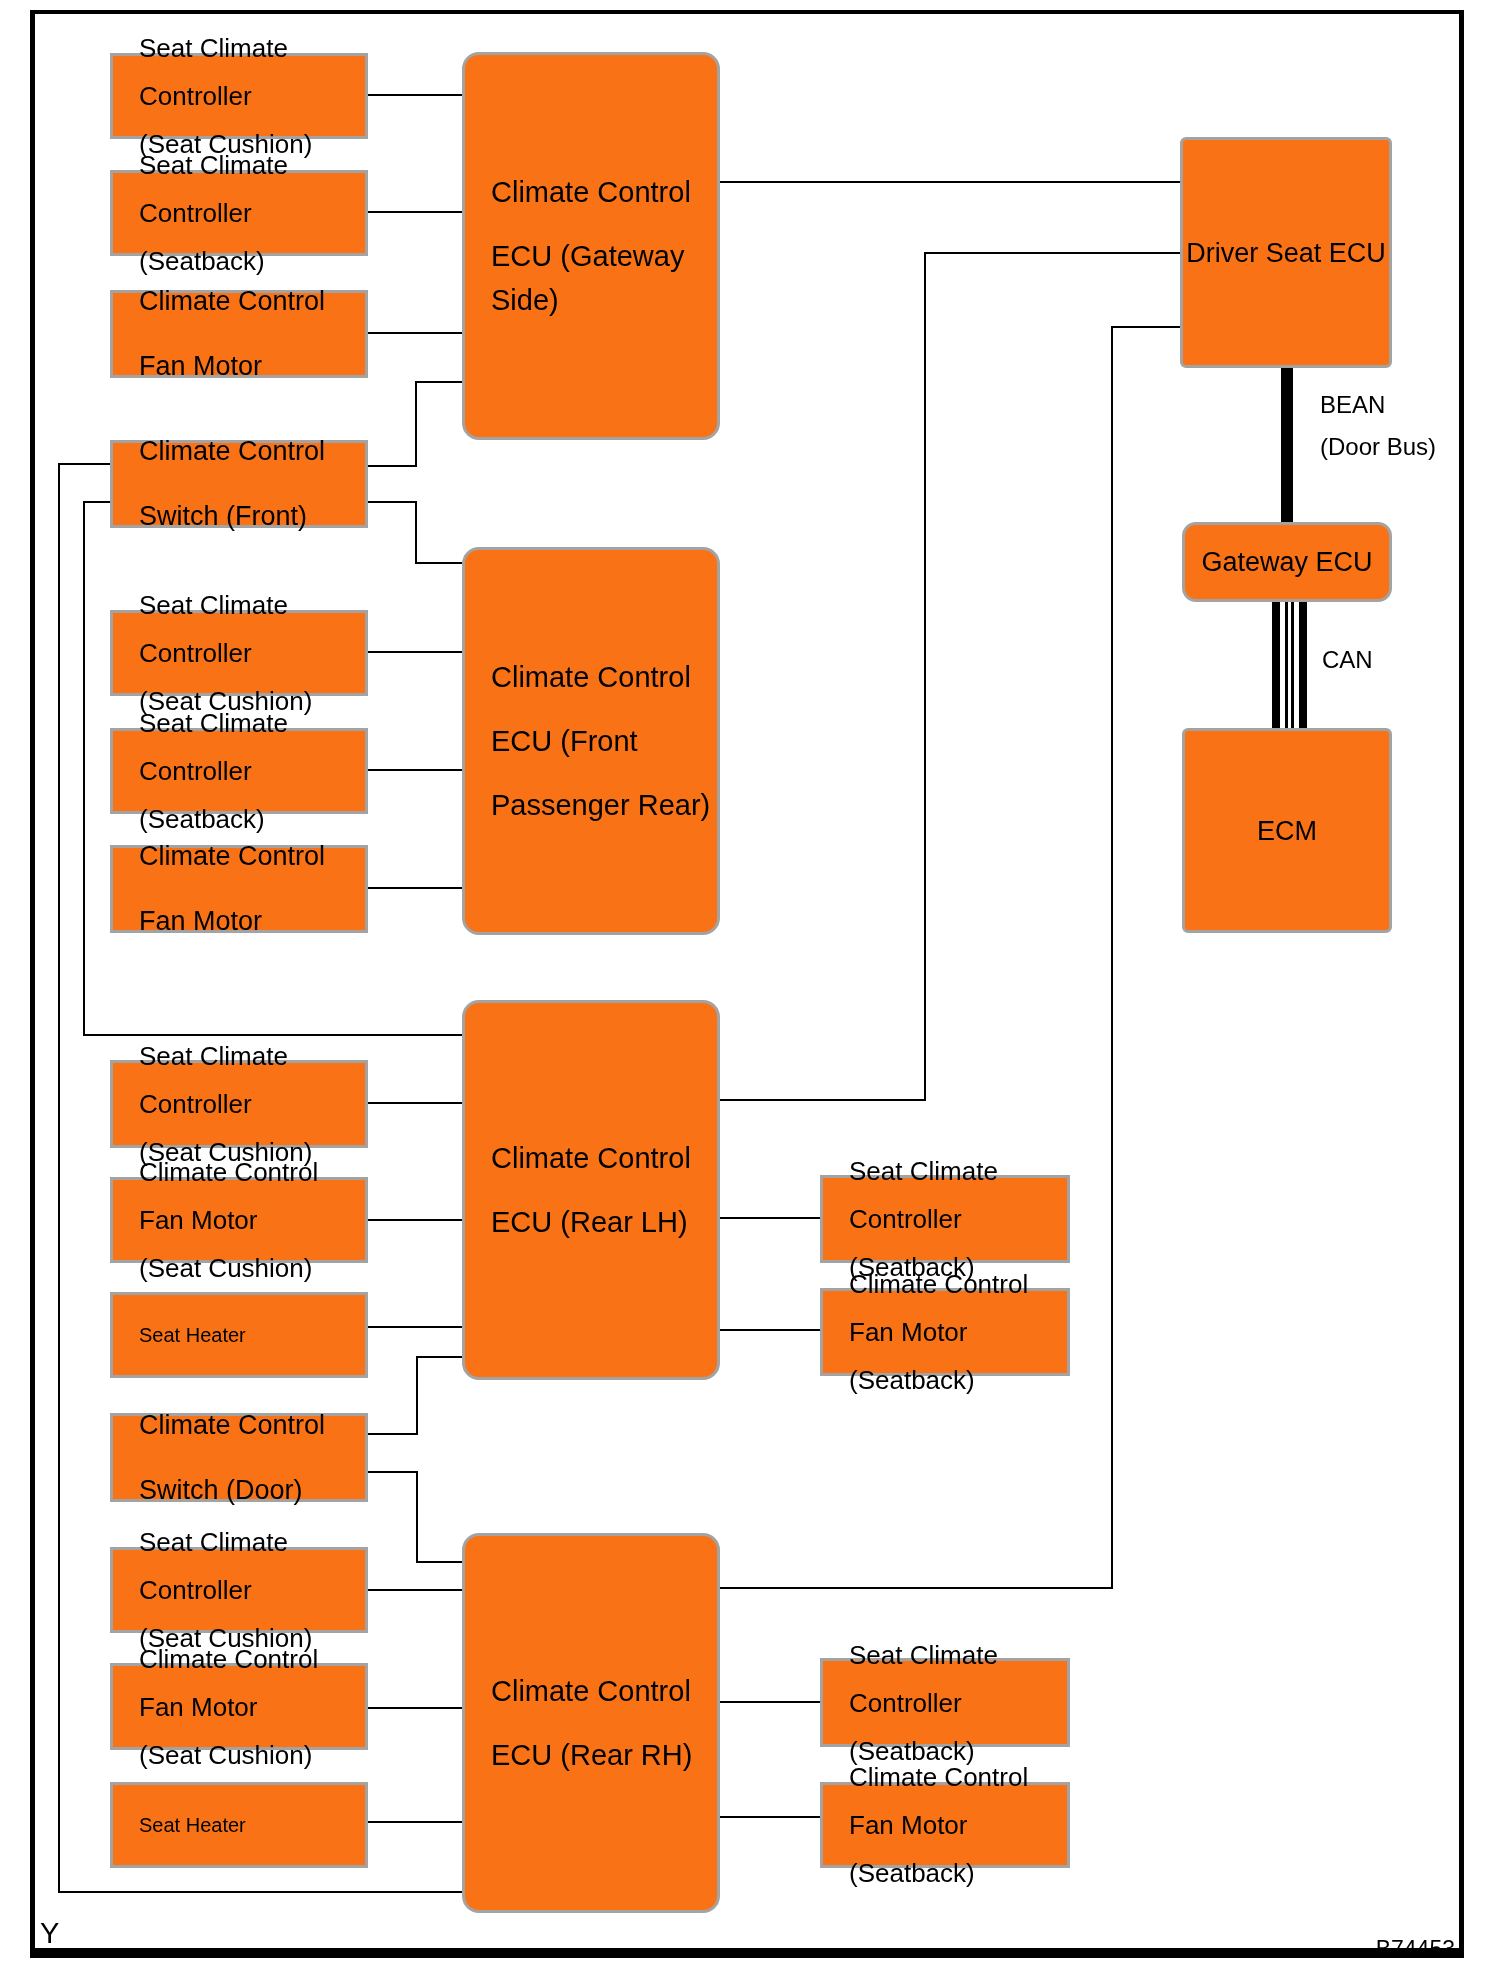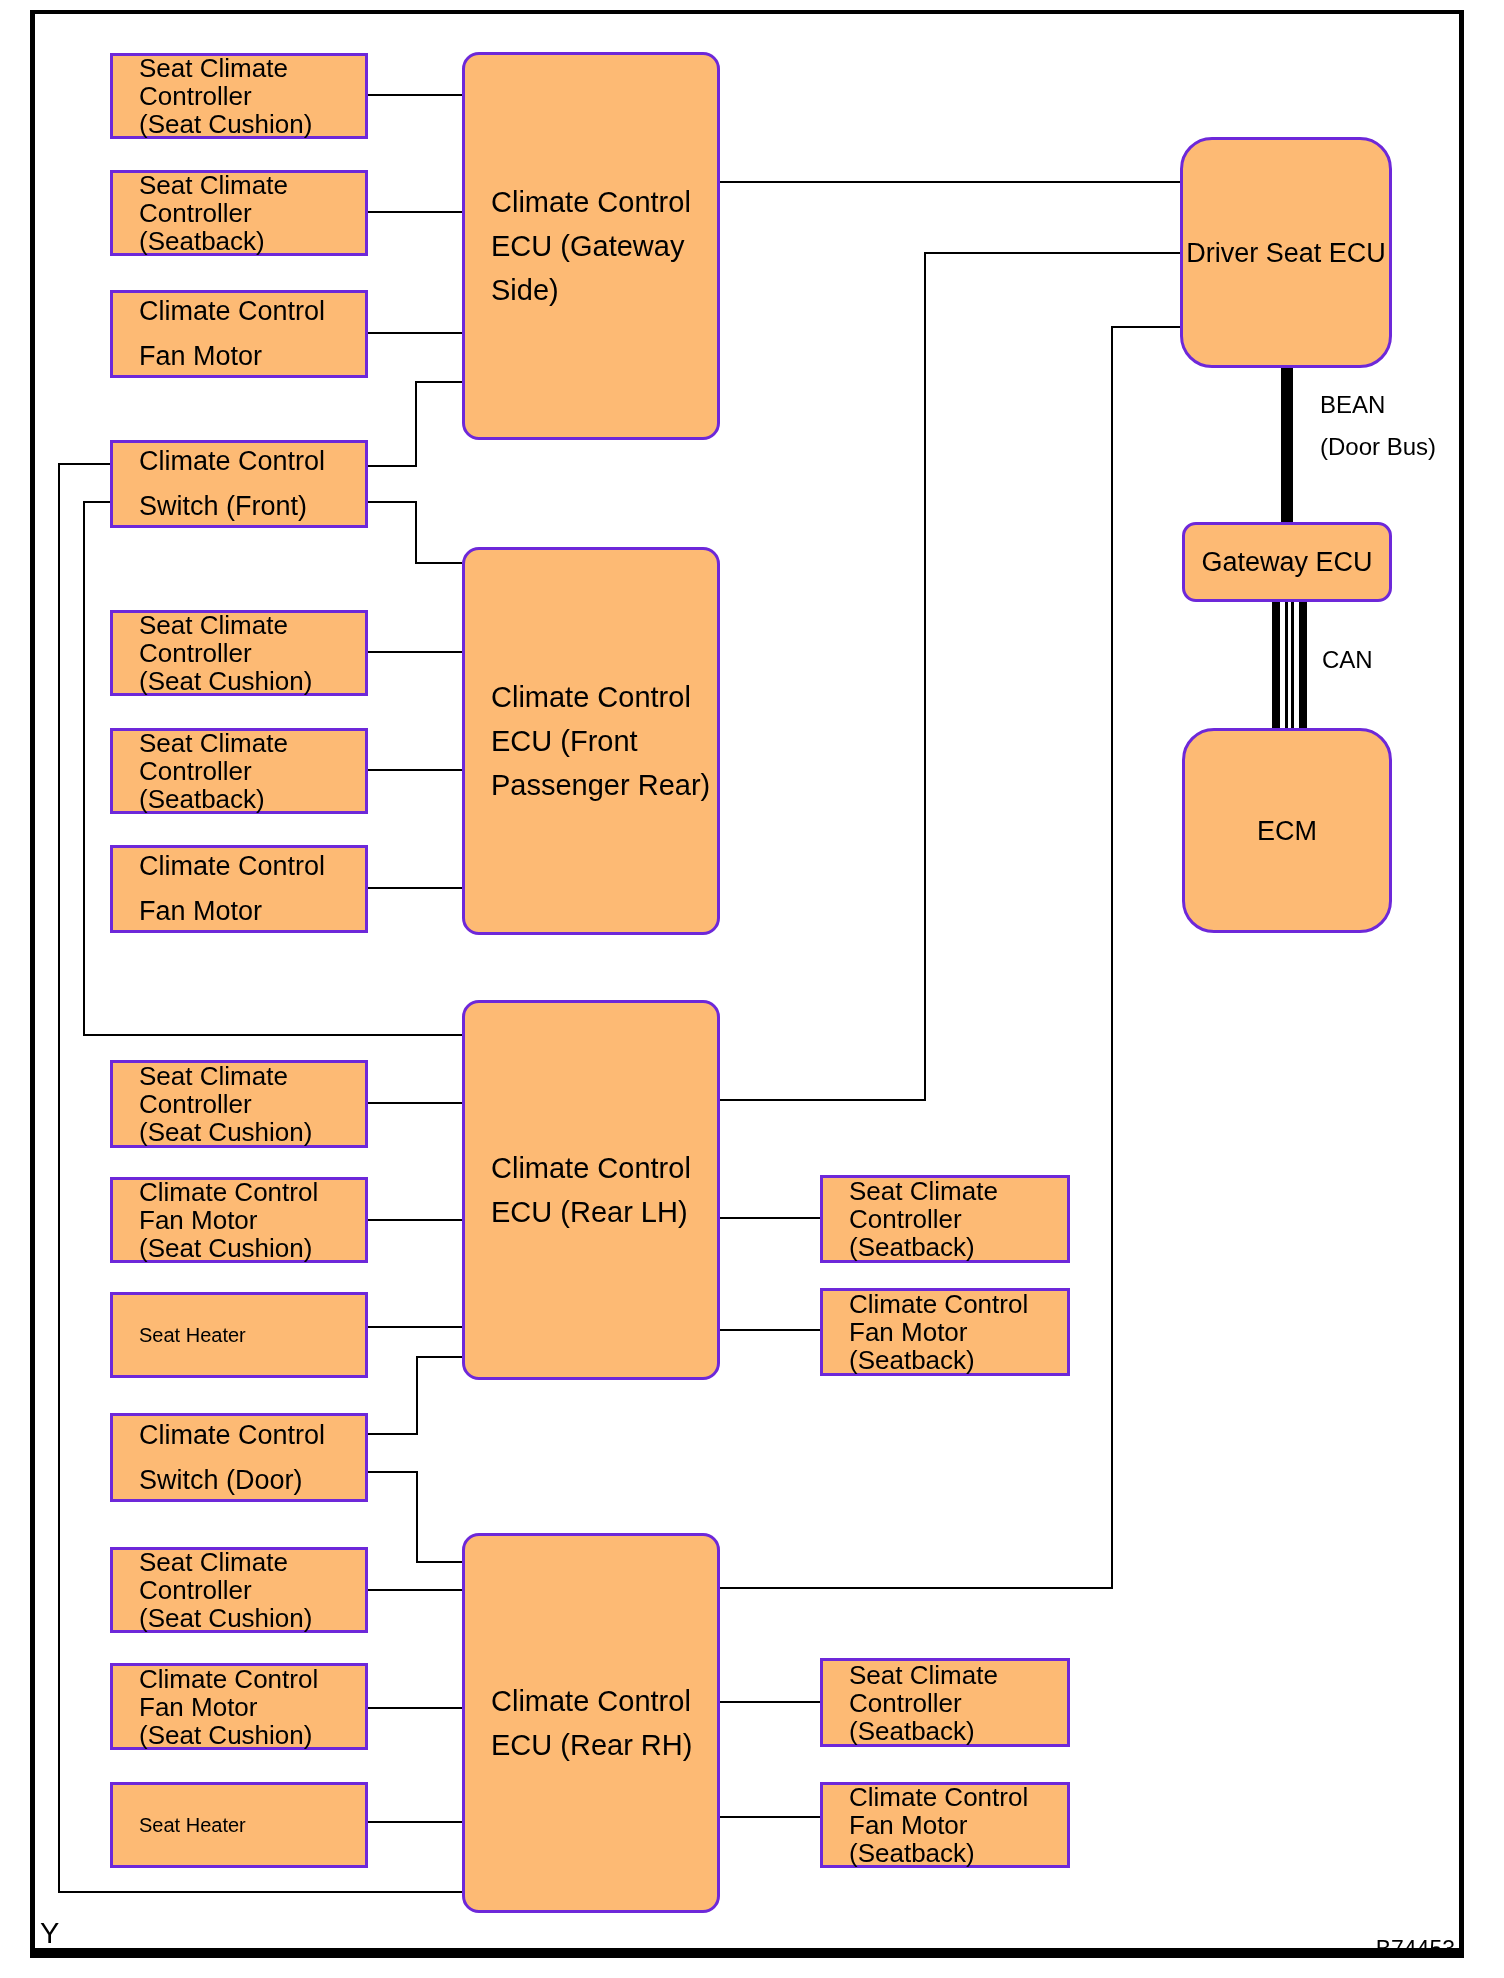--- a/index.html
+++ b/index.html
@@ -1,24 +1,24 @@
 <!DOCTYPE html>
 <html><head>
 <meta charset="utf-8">
 <style>
   html,body{margin:0;padding:0;background:#ffffff;}
   #canvas{position:relative;width:1504px;height:1978px;background:#ffffff;
           font-family:"Liberation Sans", sans-serif;color:#000;}
   #frame{position:absolute;left:30px;top:10px;width:1434px;height:1948px;
          border-style:solid;border-color:#000;border-width:4px 5px 10px 5px;box-sizing:border-box;}
   #wires{position:absolute;left:0;top:0;width:1504px;height:1978px;}
-  .box{position:absolute;box-sizing:border-box;border:3px solid #6d28d9;background:#fdba74;
-       display:flex;flex-direction:column;justify-content:center;padding-left:26px;}
+  .box{position:absolute;box-sizing:border-box;border:3px solid #a3a3a3;background:#f97316;
+       display:flex;flex-direction:column;justify-content:center;padding-left:26px;gap:20px;}
   .rbox{border-radius:17px;}
-  .r22{border-radius:32px;}
+  .r22{border-radius:6px;}
   .r14{border-radius:14px;}
   .box span{display:block;}
   .t3 span{font-size:26px;line-height:28px;}
   .t2 span{font-size:27px;line-height:45px;}
   .t1 span{font-size:20px;line-height:30px;}
   .ecu span{font-size:29px;line-height:44px;}
   .rc{padding-left:0;align-items:center;}
   .rc span{font-size:27px;line-height:32px;}
   .lbl{position:absolute;font-size:24px;line-height:30px;white-space:nowrap;}
   .small{font-size:23px;}

